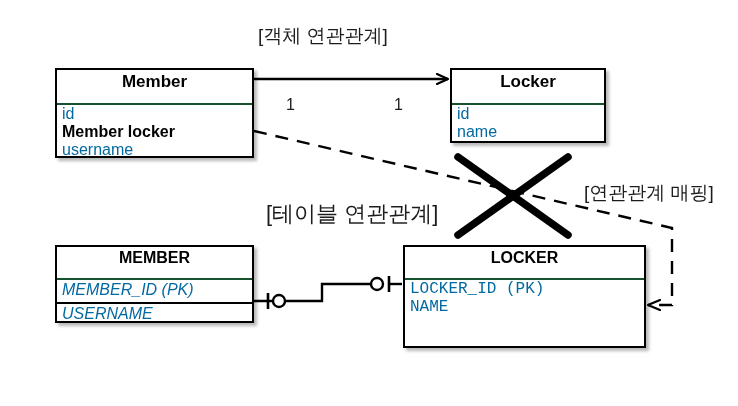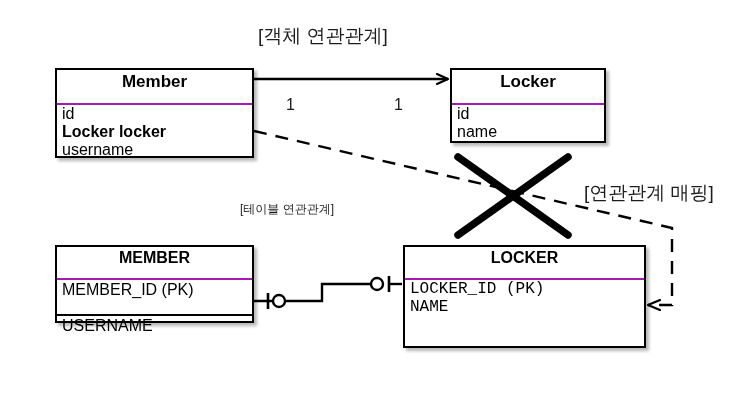--- a/index.html
+++ b/index.html
@@ -29,29 +29,29 @@
     background: #ffffff;
     border: 2px solid #000000;
     box-shadow: 3px 3px 3px rgba(0,0,0,0.28);
   }
   .entity-title {
     text-align: center;
     font-weight: bold;
     color: #000000;
     line-height: 1;
     padding: 3px 4px 4px 4px;
-    border-bottom: 2px solid #a21caf;
+    border-bottom: 2px solid #14532d;
     white-space: nowrap;
     overflow: hidden;
   }
   .entity-body {
     padding: 0;
   }
   .field {
-    color: #000000;
+    color: #0369a1;
     line-height: 1.0;
     padding: 2px 4px 2px 5px;
     white-space: nowrap;
     overflow: hidden;
   }
   .field.bold {
     font-weight: bold;
     color: #000000;
   }
   .field.sep {
@@ -62,33 +62,33 @@
   #member-class { left: 55px; top: 68px; width: 199px; height: 90px; }
   #member-class .entity-title { font-size: 17px; height: 26px; }
   #member-class .field { font-size: 16px; padding-top: 1px; padding-bottom: 1px; }
   #locker-class { left: 450px; top: 68px; width: 156px; height: 75px; }
   #locker-class .entity-title { font-size: 17px; height: 26px; }
   #locker-class .field { font-size: 16px; padding-top: 1px; padding-bottom: 1px; }
 
   
   #member-table { left: 55px; top: 245px; width: 199px; height: 78px; }
   #member-table .entity-title { font-size: 16px; height: 24px; }
-  #member-table .field { font-size: 16px; padding-top: 2px; padding-bottom: 16px; }
+  #member-table .field { font-size: 16px; padding-top: 2px; padding-bottom: 4px; font-style: italic; }
   #locker-table { left: 403px; top: 245px; width: 243px; height: 103px; }
   #locker-table .entity-title { font-size: 16px; height: 24px; }
   #locker-table .field { font-size: 16px; padding-top: 1px; padding-bottom: 1px; font-family: Liberation Mono, monospace; }
 
   .caption {
     position: absolute;
     color: #1c1c1c;
     white-space: nowrap;
     line-height: 1;
   }
   #caption-object { left: 258px; top: 26px; font-size: 19px; }
-  #caption-table  { left: 240px; top: 203px; font-size: 12px; }
+  #caption-table  { left: 266px; top: 203px; font-size: 22px; }
   #caption-mapping{ left: 558px; top: 183px; font-size: 19px; margin-left: 26px; }
 
   .multiplicity {
     position: absolute;
     color: #1c1c1c;
     font-size: 16px;
     line-height: 1;
   }
   #mult-left  { left: 286px; top: 97px; }
   #mult-right { left: 394px; top: 97px; }
@@ -137,21 +137,21 @@
 
   <div class="caption" id="caption-mapping">[연관관계 매핑]</div>
 
   <div class="multiplicity" id="mult-left">1</div>
   <div class="multiplicity" id="mult-right">1</div>
 
   <div class="entity" id="member-class">
     <div class="entity-title">Member</div>
     <div class="entity-body">
       <div class="field">id</div>
-      <div class="field bold">Locker locker</div>
+      <div class="field bold">Member locker</div>
       <div class="field">username</div>
     </div>
   </div>
 
   <div class="entity" id="locker-class">
     <div class="entity-title">Locker</div>
     <div class="entity-body">
       <div class="field">id</div>
       <div class="field">name</div>
     </div>

